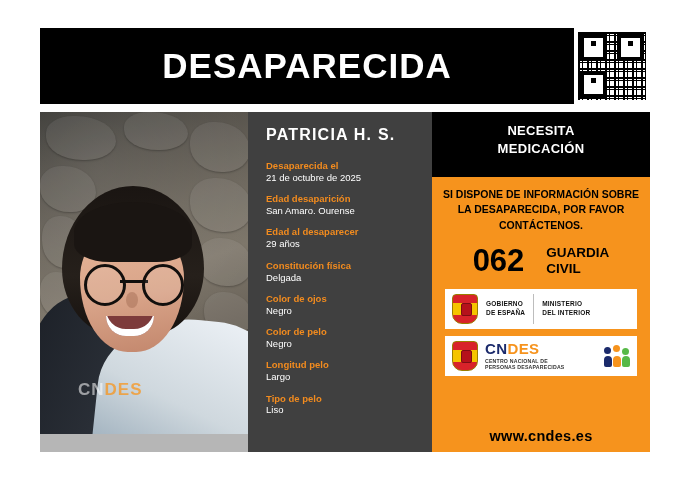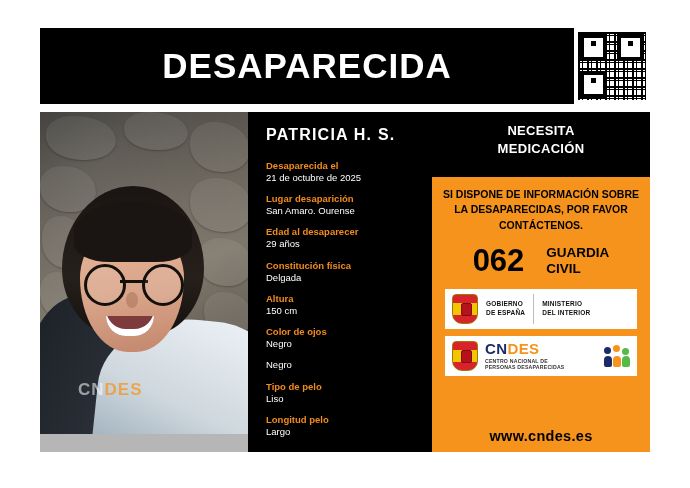--- a/index.html
+++ b/index.html
@@ -199,21 +199,21 @@
     font-size: 17px;
     font-weight: bold;
     letter-spacing: 1px;
     font-family: "Liberation Sans", sans-serif;
   }
   .watermark .d { color: rgba(255,140,0,0.65); }
 
   
   .details-col {
     flex: 1 1 auto;
-    background: #000000;
+    background: #404040;
     color: #ffffff;
     padding: 10px 14px 10px 18px;
     box-sizing: border-box;
   }
   .person-name {
     color: #ffffff;
     font-size: 16px;
     font-weight: bold;
     letter-spacing: 1.2px;
     margin: 4px 0 16px 0;
@@ -447,60 +447,57 @@
     </div>
 
     <div class="details-col">
       <div class="person-name">PATRICIA H. S.</div>
 
       <div class="field">
         <div class="field-label">Desaparecida el</div>
         <div class="field-value">21 de octubre de 2025</div>
       </div>
       <div class="field">
-        <div class="field-label">Lugar desaparición</div>
+        <div class="field-label">Edad desaparición</div>
         <div class="field-value">San Amaro. Ourense</div>
       </div>
       <div class="field">
         <div class="field-label">Edad al desaparecer</div>
         <div class="field-value">29 años</div>
       </div>
       <div class="field">
         <div class="field-label">Constitución física</div>
         <div class="field-value">Delgada</div>
       </div>
       <div class="field">
-        <div class="field-label">Altura</div>
-        <div class="field-value">150 cm</div>
-      </div>
-      <div class="field">
         <div class="field-label">Color de ojos</div>
         <div class="field-value">Negro</div>
       </div>
       <div class="field">
+        <div class="field-label">Color de pelo</div>
         <div class="field-value">Negro</div>
+      </div>
+      <div class="field">
+        <div class="field-label">Longitud pelo</div>
+        <div class="field-value">Largo</div>
       </div>
       <div class="field">
         <div class="field-label">Tipo de pelo</div>
         <div class="field-value">Liso</div>
-      </div>
-      <div class="field">
-        <div class="field-label">Longitud pelo</div>
-        <div class="field-value">Largo</div>
       </div>
     </div>
 
     <div class="right-col">
       <div class="med-box">
         <div>NECESITA</div>
         <div>MEDICACIÓN</div>
       </div>
 
       <div class="orange-box">
-        <div class="contact-text">SI DISPONE DE INFORMACIÓN SOBRE LA DESAPARECIDAS, POR FAVOR CONTÁCTENOS.</div>
+        <div class="contact-text">SI DISPONE DE INFORMACIÓN SOBRE LA DESAPARECIDA, POR FAVOR CONTÁCTENOS.</div>
 
         <div class="guardia-row">
           <div class="num-062">062</div>
           <div class="guardia-label">
             <div>GUARDIA</div>
             <div>CIVIL</div>
           </div>
         </div>
 
         <div class="logo-card">

